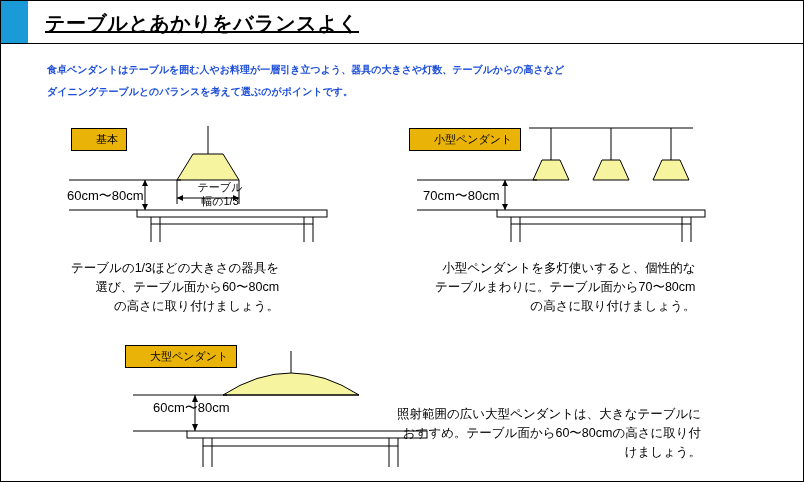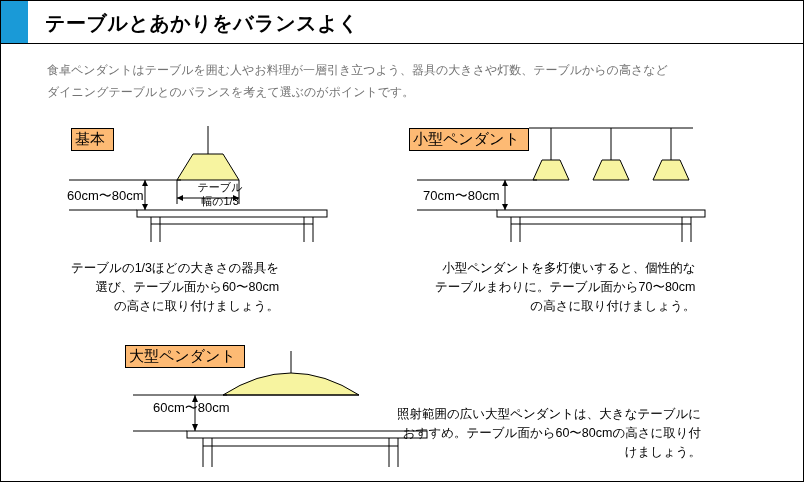--- a/index.html
+++ b/index.html
@@ -39,41 +39,43 @@
   }
   .header-title {
     position: absolute;
     left: 44px;
     top: 9px;
     font-size: 20px;
     font-weight: bold;
     letter-spacing: 0.5px;
     color: #000000;
     white-space: nowrap;
+    text-decoration: underline;
   }
   
   .intro {
     position: absolute;
     left: 46px;
     top: 58px;
     width: 730px;
-    font-size: 12px;
+    font-size: 10px;
     line-height: 22px;
-    color: #737373;
+    color: #1d4ed8;
+    font-weight: bold;
   }
   .intro div { white-space: nowrap; }
 
   
   .seclabel {
     position: absolute;
     border: 1px solid #000000;
-    background: #fdba74;
-    font-size: 15px;
-    color: #000000;
-    padding: 3px 8px 4px 3px;
+    background: #eab308;
+    font-size: 11px;
+    color: #000000;
+    padding: 3px 8px 4px 24px;
     white-space: nowrap;
     line-height: 14px;
   }
   
   .caption {
     position: absolute;
     font-size: 12.5px;
     line-height: 19px;
     color: #000000;
     text-align: right;

